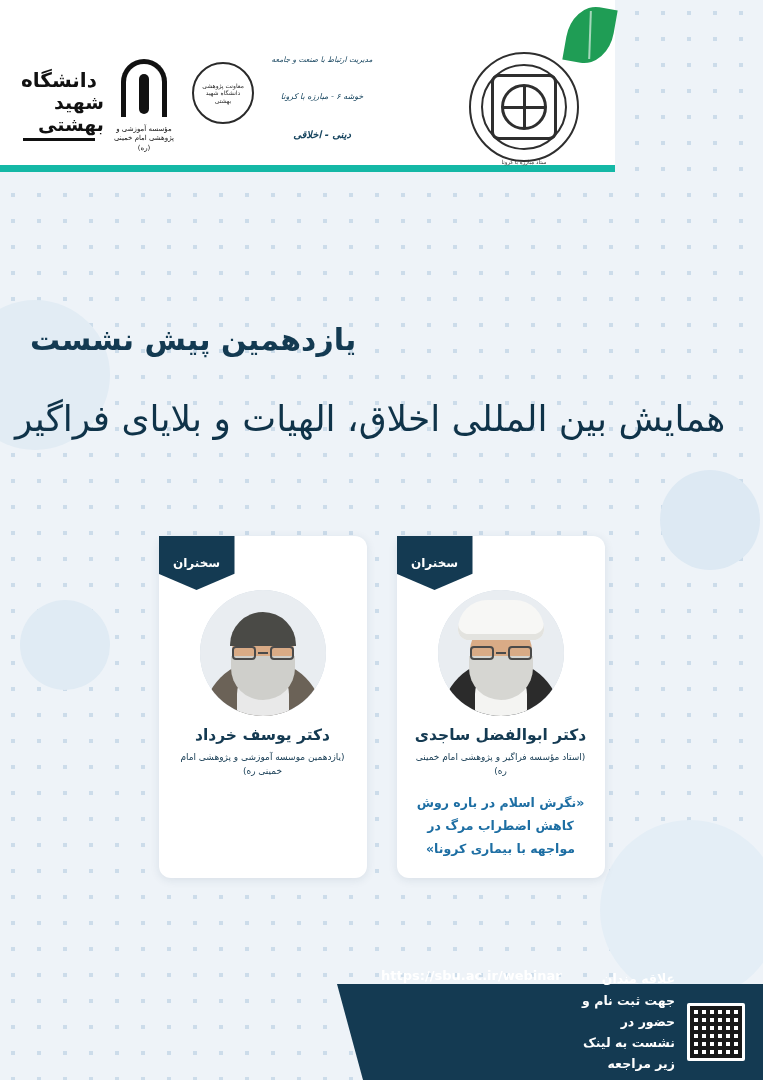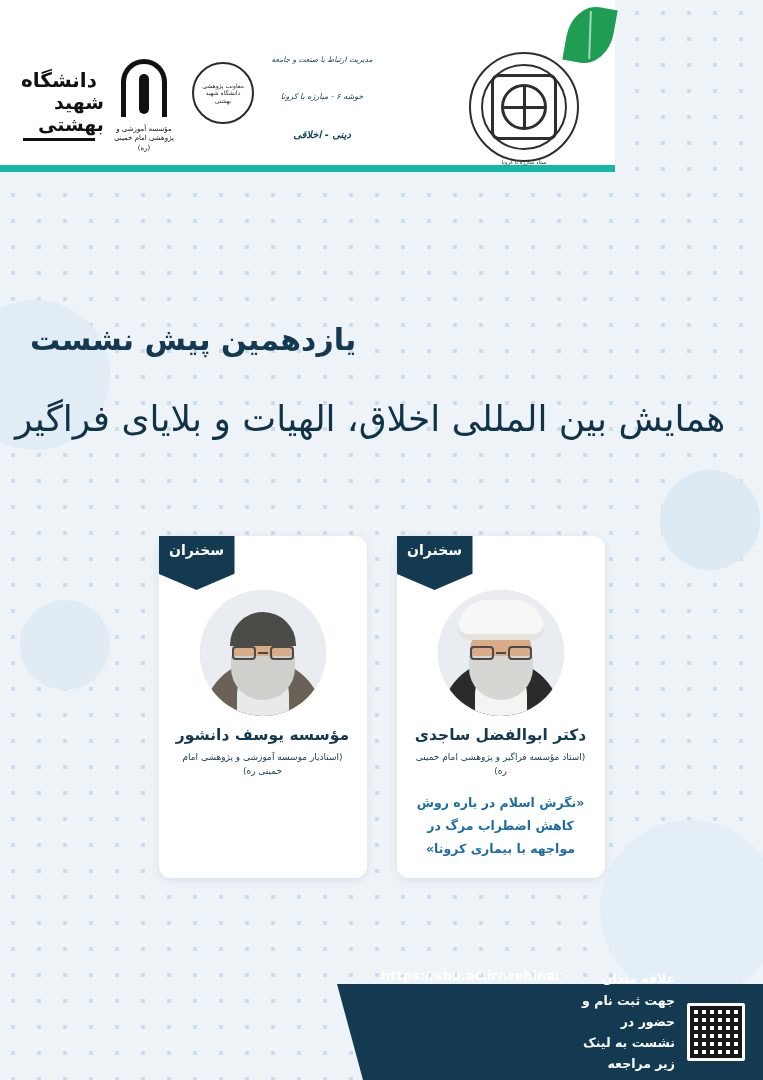--- a/index.html
+++ b/index.html
@@ -185,23 +185,23 @@
     padding: 14px 12px 18px;
     position: relative;
     text-align: center;
   }
   .card-ribbon {
     position:absolute; top:0; left:0;
     width: 76px; height: 54px;
     background: #143a52;
     border-radius: 0 0 0 0;
     clip-path: polygon(0 0, 100% 0, 100% 70%, 50% 100%, 0 70%);
-    color:#fff; font-size:14px; font-weight:700;
+    color:#fff; font-size:12px; font-weight:700;
     display:flex; align-items:flex-start; justify-content:center;
-    padding-top:6px;
+    padding-top:20px;
     letter-spacing:0;
   }
   .photo-wrap {
     margin: 40px auto 10px;
     width: 126px; height: 126px; border-radius: 50%;
     overflow: hidden; position: relative;
     background: #cfd9e2;
   }
   .speaker-name {
     color:#143a52; font-size:15.5px; font-weight:700; margin-top:6px; direction:rtl;
@@ -364,22 +364,22 @@
         <div class="p-shirt" style="background:#e9e9e9"></div>
         <div class="p-face"></div>
         <div class="p-hair" style="background:#4a4a46"></div>
         <div class="p-beard" style="background:#cfcfcb"></div>
         <div class="p-glass">
             <i class="l"></i>
             <i class="r"></i>
             <b></b>
           </div>
       </div>
-      <div class="speaker-name">مؤسسه یوسف دانشور</div>
-      <div class="speaker-affil">(استادیار موسسه آموزشی و پژوهشی امام خمینی ره)</div>
+      <div class="speaker-name">دکتر یوسف خرداد</div>
+      <div class="speaker-affil">(یازدهمین موسسه آموزشی و پژوهشی امام خمینی ره)</div>
     </div>
 
   </div>
 
   <div class="bottom">
     <div class="bottom-right">
       <div class="qr">
           <div class="qr-grid"></div>
         </div>
       <div class="bottom-text">

